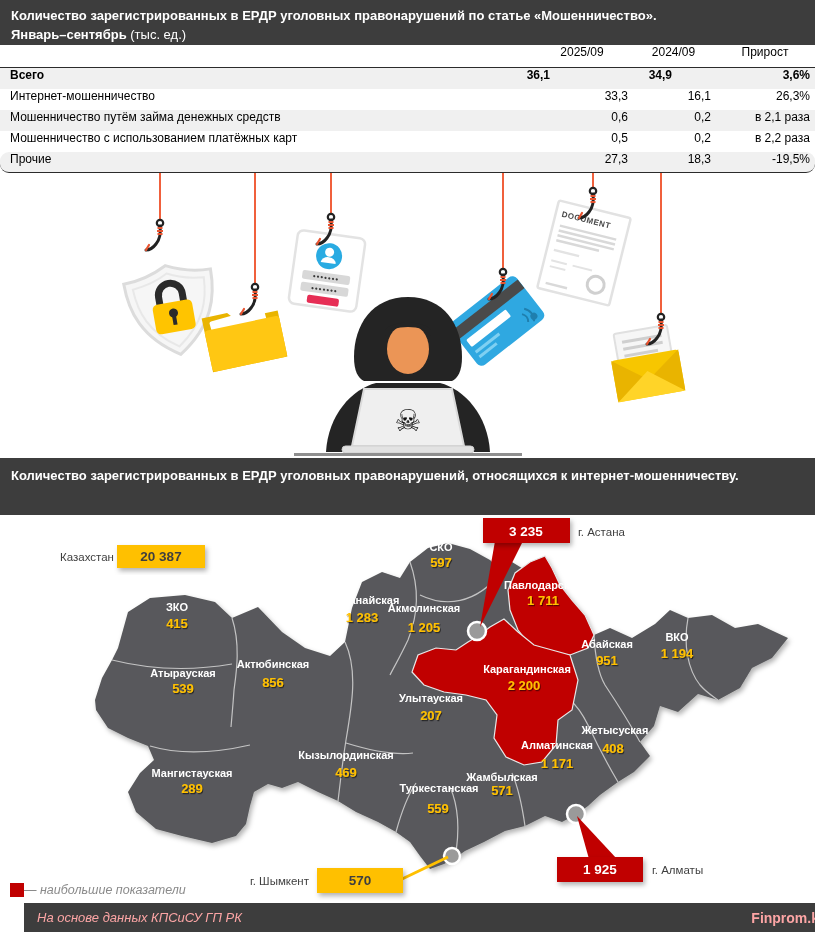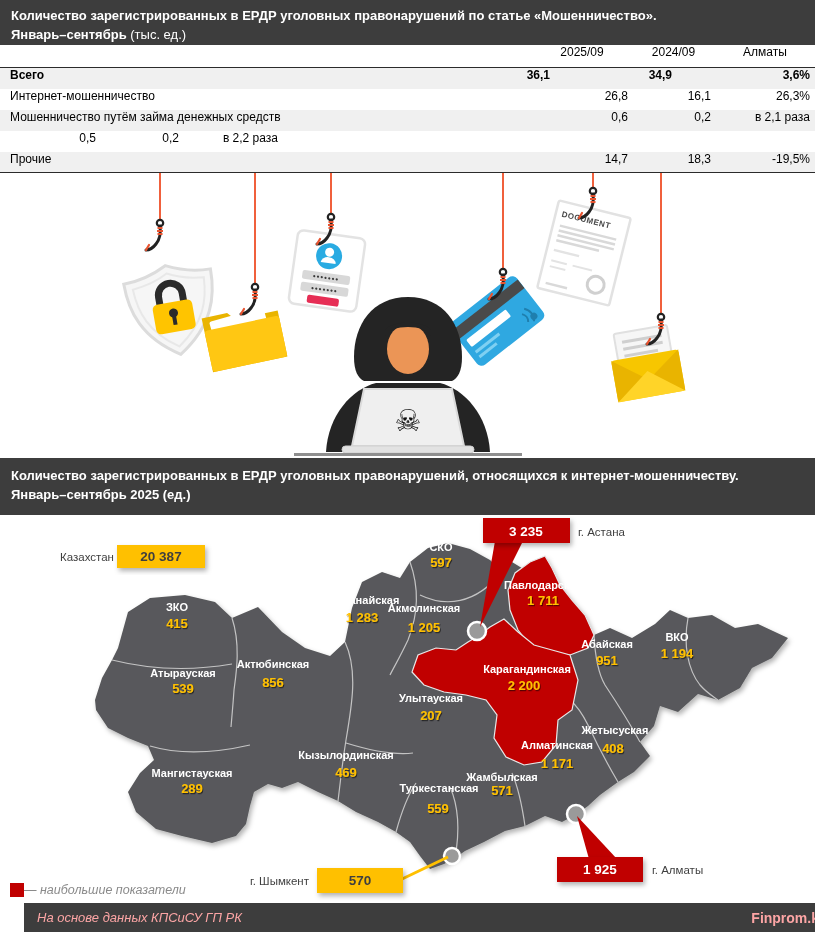--- a/index.html
+++ b/index.html
@@ -20,21 +20,21 @@
   .tbl { position:absolute; top:45px; left:0; width:815px; height:128px; font-size:12px; color:#000; }
   .trow { display:flex; height:21px; }
   .thead { height:23px; border-bottom:1.5px solid #2b2b2b; font-weight:normal; }
   .trow .c-label { flex:1 1 auto; padding-left:10px; }
   .trow .c-n1 { width:100px; text-align:right; padding-right:4px; }
   .trow .c-n2 { width:83px;  text-align:right; padding-right:4px; }
   .trow .c-n3 { width:100px; text-align:right; padding-right:5px; }
   .thead .c-n1, .thead .c-n2, .thead .c-n3 { text-align:center; padding-right:0; }
   .trow.alt { background:#f0f0f0; }
   .trow.total { font-weight:bold;gap:39px; }
-  .trow.last { border-bottom:1.5px solid #2b2b2b; }
+  .trow.last { border-bottom:1.5px solid #2b2b2b;border-radius:9px; }
 
   
   #illo { position:absolute; top:173px; left:0; }
   #mapsec { position:absolute; top:515px; left:0; width:815px; height:388px; }
   #mapsec svg { position:absolute; top:0; left:0; }
 
   .legend { position:absolute; left:10px; top:368px; display:flex; align-items:center; gap:0; }
   .legend .sq { width:14px; height:14px; background:#c00000; }
   .legend .txt { font-style:italic; font-size:12.5px; color:#8a8a8a; }
 
@@ -60,48 +60,49 @@
   <div class="band" id="band-top">
     <div class="l1">Количество зарегистрированных в ЕРДР уголовных правонарушений по статье «Мошенничество».</div>
     <div class="l2"><span class="bold">Январь–сентябрь</span>&nbsp;<span class="unit">(тыс. ед.)</span></div>
   </div>
 
   <div class="tbl">
     <div class="trow thead">
       <div class="c-label"></div>
       <div class="c-n1">2025/09</div>
       <div class="c-n2">2024/09</div>
-      <div class="c-n3">Алматы</div>
+      <div class="c-n3">Прирост</div>
     </div>
     <div class="trow alt total">
       <div class="c-label">Всего</div>
       <div class="c-n1">36,1</div>
       <div class="c-n2">34,9</div>
       <div class="c-n3">3,6%</div>
     </div>
     <div class="trow">
       <div class="c-label">Интернет-мошенничество</div>
-      <div class="c-n1">26,8</div>
+      <div class="c-n1">33,3</div>
       <div class="c-n2">16,1</div>
       <div class="c-n3">26,3%</div>
     </div>
     <div class="trow alt">
       <div class="c-label">Мошенничество путём займа денежных средств</div>
       <div class="c-n1">0,6</div>
       <div class="c-n2">0,2</div>
       <div class="c-n3">в 2,1 раза</div>
     </div>
     <div class="trow">
+      <div class="c-label">Мошенничество с использованием платёжных карт</div>
       <div class="c-n1">0,5</div>
       <div class="c-n2">0,2</div>
       <div class="c-n3">в 2,2 раза</div>
     </div>
     <div class="trow alt last">
       <div class="c-label">Прочие</div>
-      <div class="c-n1">14,7</div>
+      <div class="c-n1">27,3</div>
       <div class="c-n2">18,3</div>
       <div class="c-n3">-19,5%</div>
     </div>
   </div>
 
   <svg id="illo" width="815" height="285" viewBox="0 0 815 285">
     <defs>
       <g id="hookg">
         <circle cx="0" cy="0" r="3.2" fill="none" stroke="#222" stroke-width="2.2"></circle>
         <path d="M0,3 C1,10 0,16 -4,21 C-7,25 -11,27 -14,27" fill="none" stroke="#222" stroke-width="3" stroke-linecap="round"></path>
@@ -200,21 +201,20 @@
     <use href="#hookg" transform="translate(160,50)"></use>
     <use href="#hookg" transform="translate(255,114)"></use>
     <use href="#hookg" transform="translate(331,44)"></use>
     <use href="#hookg" transform="translate(503,99)"></use>
     <use href="#hookg" transform="translate(593,18)"></use>
     <use href="#hookg" transform="translate(661,144)"></use>
   </svg>
 
   <div class="band" id="band-map">
     <div class="l1">Количество зарегистрированных в ЕРДР уголовных правонарушений, относящихся к интернет-мошенничеству.</div>
-    <div class="l1">Январь–сентябрь 2025 (ед.)</div>
   </div>
 
   <div id="mapsec">
     <svg width="815" height="388" viewBox="0 0 815 388">
       <defs>
         <filter id="soft" x="-30%" y="-30%" width="160%" height="160%">
           <feDropShadow dx="2" dy="3" stdDeviation="2.5" flood-color="#000000" flood-opacity="0.3"></feDropShadow>
         </filter>
         <filter id="tshadow" x="-30%" y="-30%" width="160%" height="160%">
           <feDropShadow dx="1" dy="1.2" stdDeviation="0.6" flood-color="#000000" flood-opacity="0.55"></feDropShadow>

